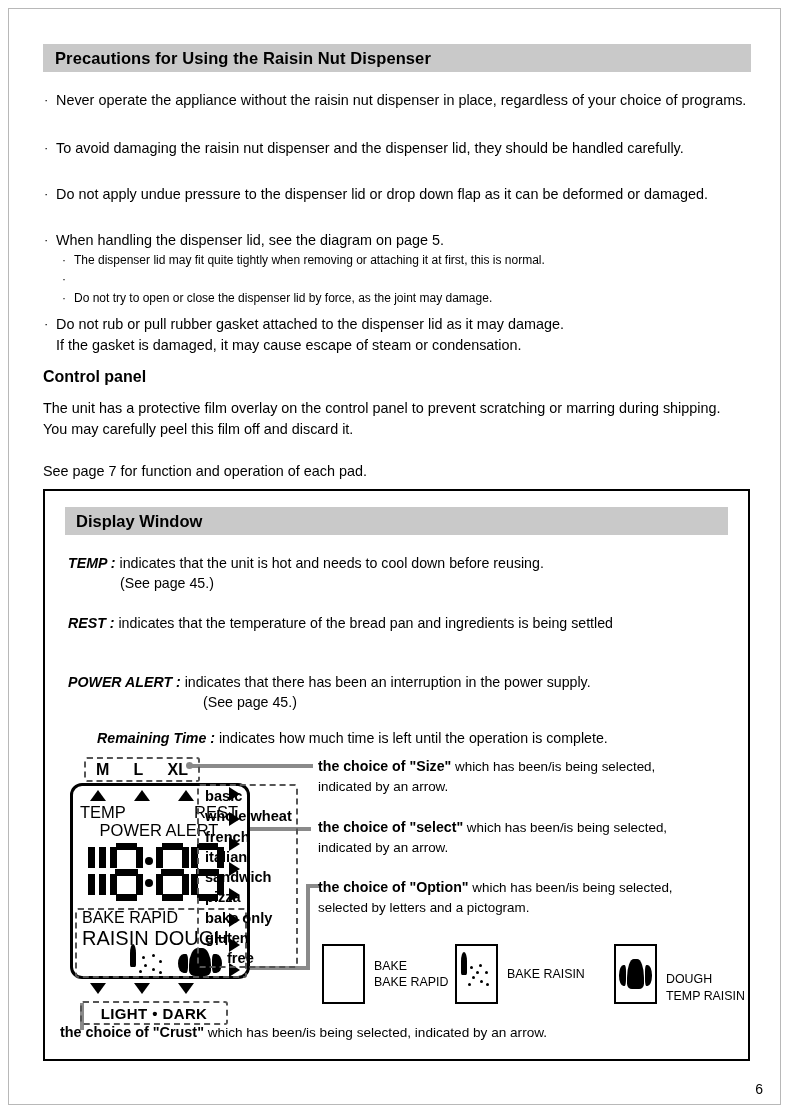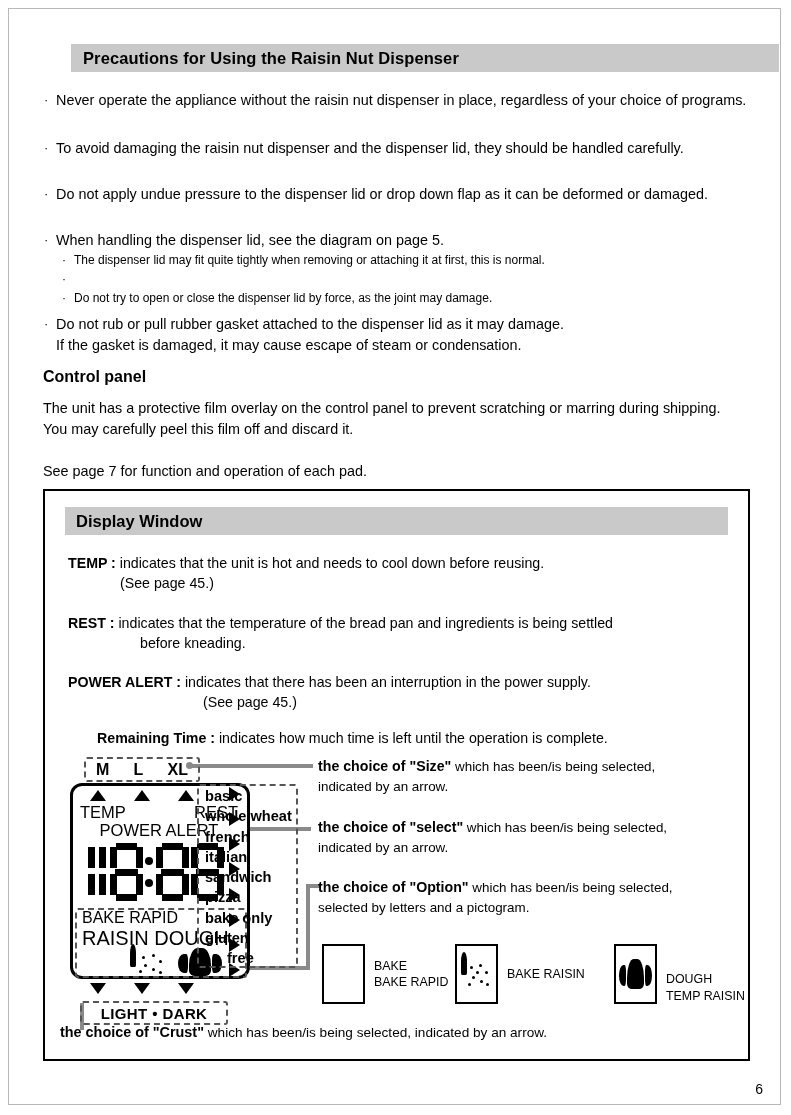--- a/index.html
+++ b/index.html
@@ -10,21 +10,21 @@
     -webkit-font-smoothing:antialiased;
   }
   .page-frame{
     position:absolute;left:8px;top:8px;width:773px;height:1097px;
     border:1px solid #b8b8b8;box-sizing:border-box;background:#fff;
   }
 
   
   .gray-head{
     position:absolute;background:#c9c9c9;
-    display:flex;align-items:center;margin-left:28px;
+    display:flex;align-items:center;
   }
   .gray-head .ttl{
     font-size:16.5px;font-weight:bold;letter-spacing:.1px;padding-left:12px;
   }
 
   
   .bul{position:absolute;display:flex;}
   .bul .dot{
     width:12px;flex:0 0 12px;font-size:13px;line-height:19px;text-align:left;
   }
@@ -40,21 +40,21 @@
     position:absolute;left:43px;top:489px;width:707px;height:572px;
     border:2px solid #000;box-sizing:border-box;background:#fff;
   }
   .dw-head{
     position:absolute;left:20px;top:16px;width:663px;height:28px;
     background:#c9c9c9;display:flex;align-items:center;
   }
   .dw-head span{font-size:16.5px;font-weight:bold;padding-left:11px;}
 
   .def{position:absolute;font-size:14.2px;line-height:20px;}
-  .def b{font-weight:bold;}
+  .def b{font-weight:bold;font-style:italic;}
   .def .ind{display:block;}
 
   
   .lcd-wrap{position:absolute;left:66px;top:757px;width:250px;height:260px;}
 
   
   .dash{position:absolute;border:2px dashed #555;box-sizing:border-box;border-radius:3px;}
 
   
   .size-box{left:18px;top:0px;width:116px;height:25px;}
@@ -253,21 +253,20 @@
 
 <div class="def" style="left:68px;top:553px;width:660px;">
   <b>TEMP :</b>
   <span>indicates that the unit is hot and needs to cool down before reusing.</span>
   <span class="ind" style="padding-left:52px;">(See page 45.)</span>
 </div>
 
 <div class="def" style="left:68px;top:613px;width:660px;">
   <b>REST :</b>
   <span>indicates that the temperature of the bread pan and ingredients is being settled</span>
-  <span class="ind" style="padding-left:72px;">before kneading.</span>
 </div>
 
 <div class="def" style="left:68px;top:672px;width:660px;">
   <b>POWER ALERT :</b>
   <span>indicates that there has been an interruption in the power supply.</span>
   <span class="ind" style="padding-left:135px;">(See page 45.)</span>
 </div>
 
 <div class="def" style="left:68px;top:728px;width:660px;margin-left:29px;">
   <b>Remaining Time :</b>

